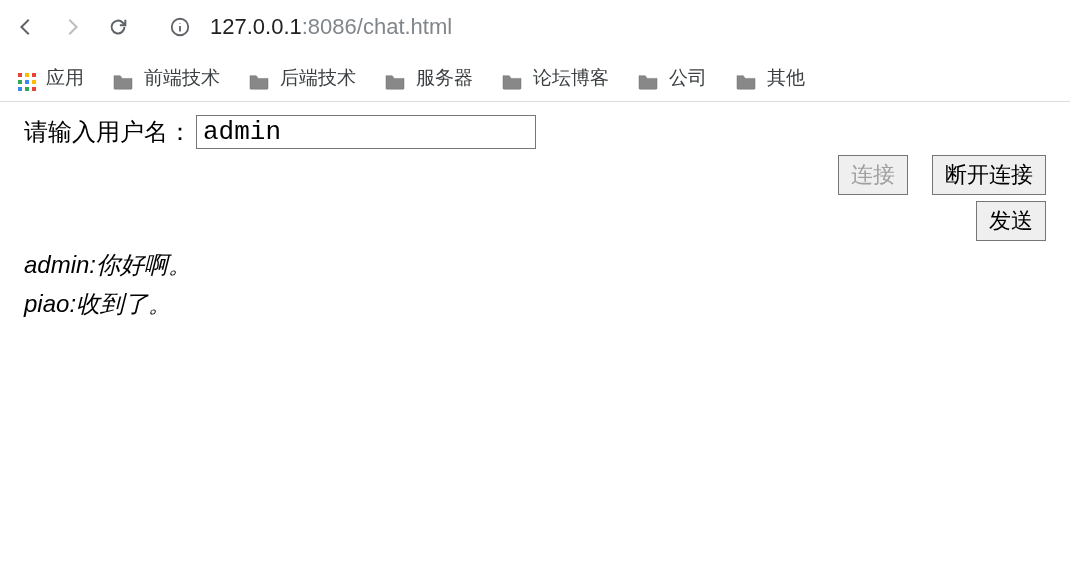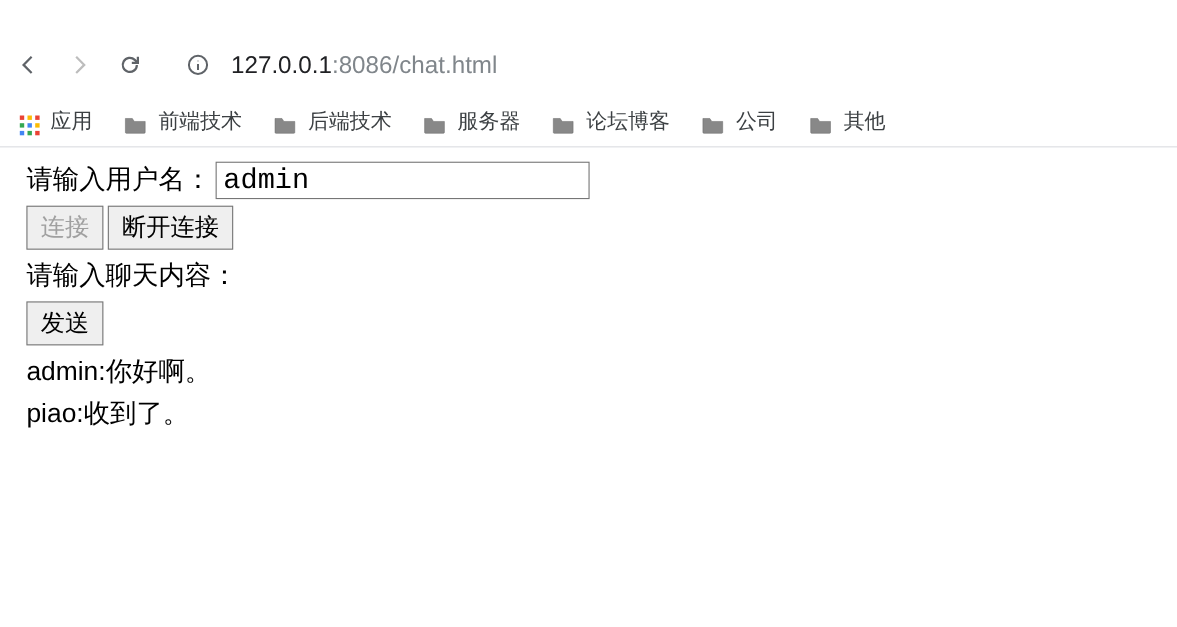--- a/index.html
+++ b/index.html
@@ -16,21 +16,20 @@
       overflow: hidden;
     }
     
     .browser-toolbar {
       display: flex;
       align-items: center;
       height: 54px;
       padding: 0 12px;
       gap: 18px;
       background: #fff;
-      margin-top: 32px;
     }
     .nav-btn {
       width: 28px;
       height: 28px;
       display: flex;
       align-items: center;
       justify-content: center;
       border: none;
       background: transparent;
       cursor: pointer;
@@ -135,37 +134,39 @@
       font-size: 26px;
       font-family: Liberation Mono, monospace;
       padding: 2px 6px;
       border: 1px solid #767676;
       background: #fff;
       height: 34px;
       width: 340px;
     }
     .btn-row {
       display: flex;
-      gap: 4px;
+      gap: 24px;
       margin: 2px 0 4px 0;
+      justify-content: flex-end;
     }
     .page-btn {
       font-size: 22px;
       font-family: inherit;
       padding: 4px 12px;
       border: 1px solid #767676;
       background: #efefef;
       cursor: pointer;
     }
     .page-btn:disabled {
       color: #a0a0a0;
       cursor: default;
     }
     .chat-log {
       margin-top: 0;
+      font-style: italic;
     }
     .chat-line {
       font-size: 24px;
       line-height: 1.65;
       color: #000;
     }
   </style>
 </head>
 <body>
 
@@ -268,21 +269,20 @@
 <div class="page-content">
   <div class="form-row">
     <span class="form-label">请输入用户名：</span>
     <input class="text-input" type="text" value="admin" style="">
   </div>
   <div class="btn-row">
     <button class="page-btn" disabled="">连接</button>
     <button class="page-btn">断开连接</button>
   </div>
   <div class="form-row">
-    <span class="form-label">请输入聊天内容：</span>
   </div>
   <div class="btn-row">
     <button class="page-btn">发送</button>
   </div>
   <div class="chat-log">
     <div class="chat-line">admin:你好啊。</div>
     <div class="chat-line">piao:收到了。</div>
   </div>
 </div>
 

